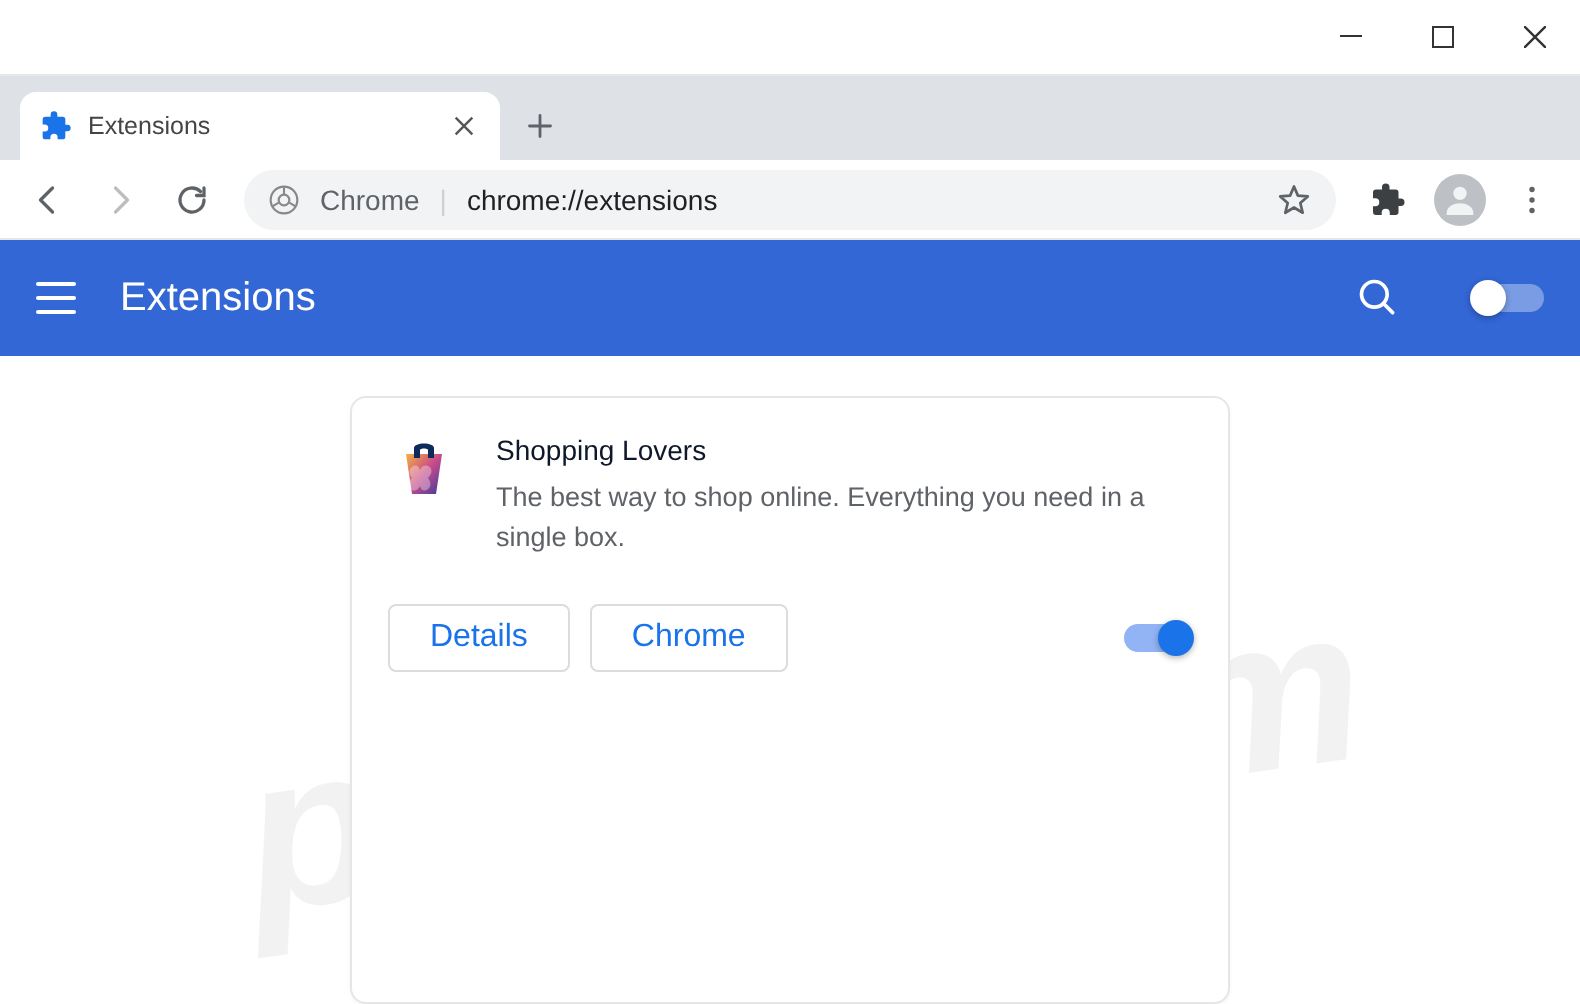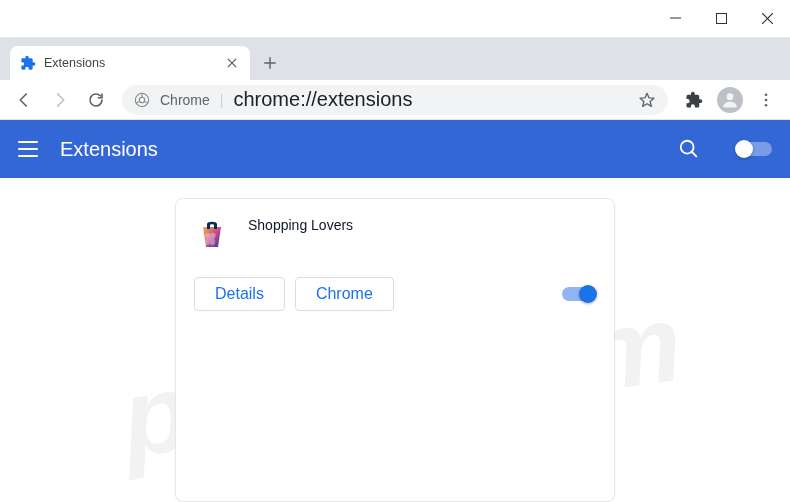--- a/index.html
+++ b/index.html
@@ -19,21 +19,21 @@
 .newtab { width: 28px; height: 28px; display: flex; align-items: center; justify-content: center; margin-left: 6px; margin-bottom: 3px; color: #555; font-size: 18px; border-radius: 50%; }
 
 
 .toolbar { height: 40px; background: #fff; display: flex; align-items: center; padding: 0 8px; gap: 4px; border-bottom: 1px solid #e5e5e5; }
 .nav-btn { width: 32px; height: 32px; display: flex; align-items: center; justify-content: center; color: #5f6368; border-radius: 50%; }
 .nav-btn.disabled { color: #bdbdbd; }
 .omnibox { flex: 1; height: 30px; background: #f1f3f4; border-radius: 15px; display: flex; align-items: center; padding: 0 12px; gap: 10px; margin: 0 6px; }
 .omnibox .chrome-icon { width: 16px; height: 16px; color: #777; }
 .omnibox .label { color: #5f6368; font-size: 14px; text-align: right; }
 .omnibox .sep { color: #cfcfcf; font-size: 14px; }
-.omnibox .url { color: #202124; font-size: 20px; flex: 1; }
+.omnibox .url { color: #202124; font-size: 14px; flex: 1; }
 .omnibox .star { color: #5f6368; width: 18px; height: 18px; }
 .rt-icon { width: 32px; height: 32px; display: flex; align-items: center; justify-content: center; color: #5f6368; }
 .avatar { width: 26px; height: 26px; background: #bdc1c6; border-radius: 50%; display: flex; align-items: center; justify-content: center; }
 .avatar svg { width: 20px; height: 20px; fill: #f1f3f4; }
 
 
 .page-header { height: 58px; background: #3367d6; display: flex; align-items: center; padding: 0 18px; gap: 22px; color: #fff; }
 .hamburger { width: 20px; height: 20px; display: flex; flex-direction: column; justify-content: space-around; }
 .hamburger span { height: 2px; background: #fff; border-radius: 1px; }
 .page-title { font-size: 20px; font-weight: 400; flex: 1; }
@@ -184,20 +184,21 @@
                 <stop offset="1" stop-color="#3b3b9b"></stop>
               </linearGradient>
             </defs>
           <path fill="url(#g1)" d="M9 10h18l-3 20H12z"></path>
           <path fill="#0d2a5a" d="M13 7c0-3 10-3 10 0v5h-3V8c0-1-4-1-4 0v4h-3z"></path>
           <path fill="#fff" d="M16 18c2-5 9-1 4 4c4 5-3 9-4 4c-2 5-9 1-4-4c-4-5 3-9 4-4z" opacity="0.35"></path>
         </svg>
       </div>
       <div>
         <div class="ext-name">Shopping Lovers</div>
+        <div class="ext-desc">The best way to shop online. Everything you need in a single box.</div>
       </div>
     </div>
     <div class="card-bottom">
       <button class="pill">Details</button>
       <button class="pill">Chrome</button>
       <div class="spacer"></div>
       <div class="toggle-on">
         <div class="knob"></div>
       </div>
     </div>

